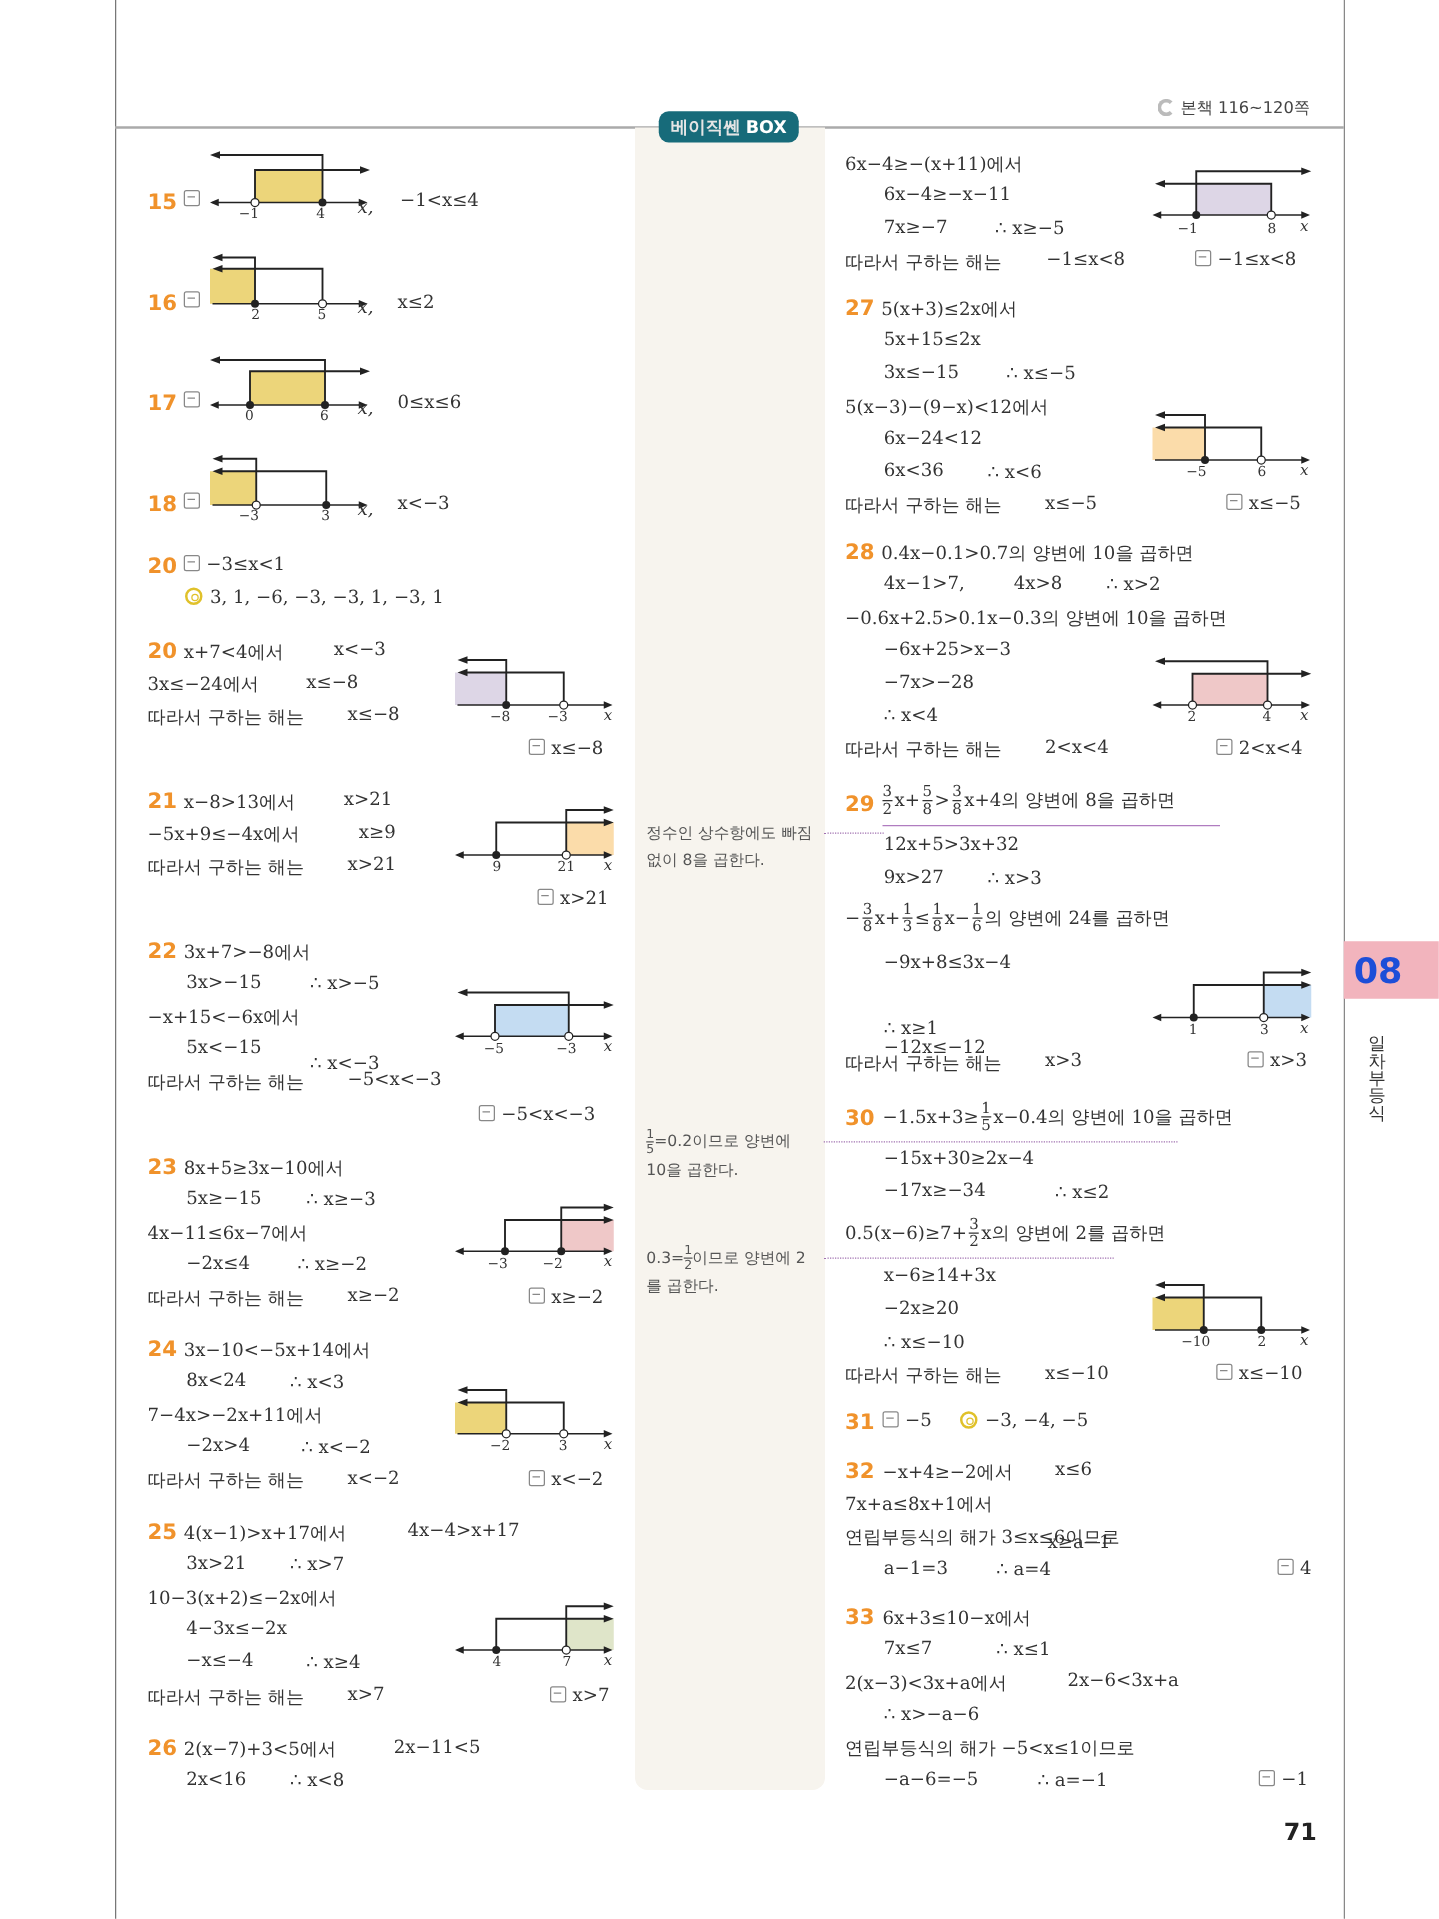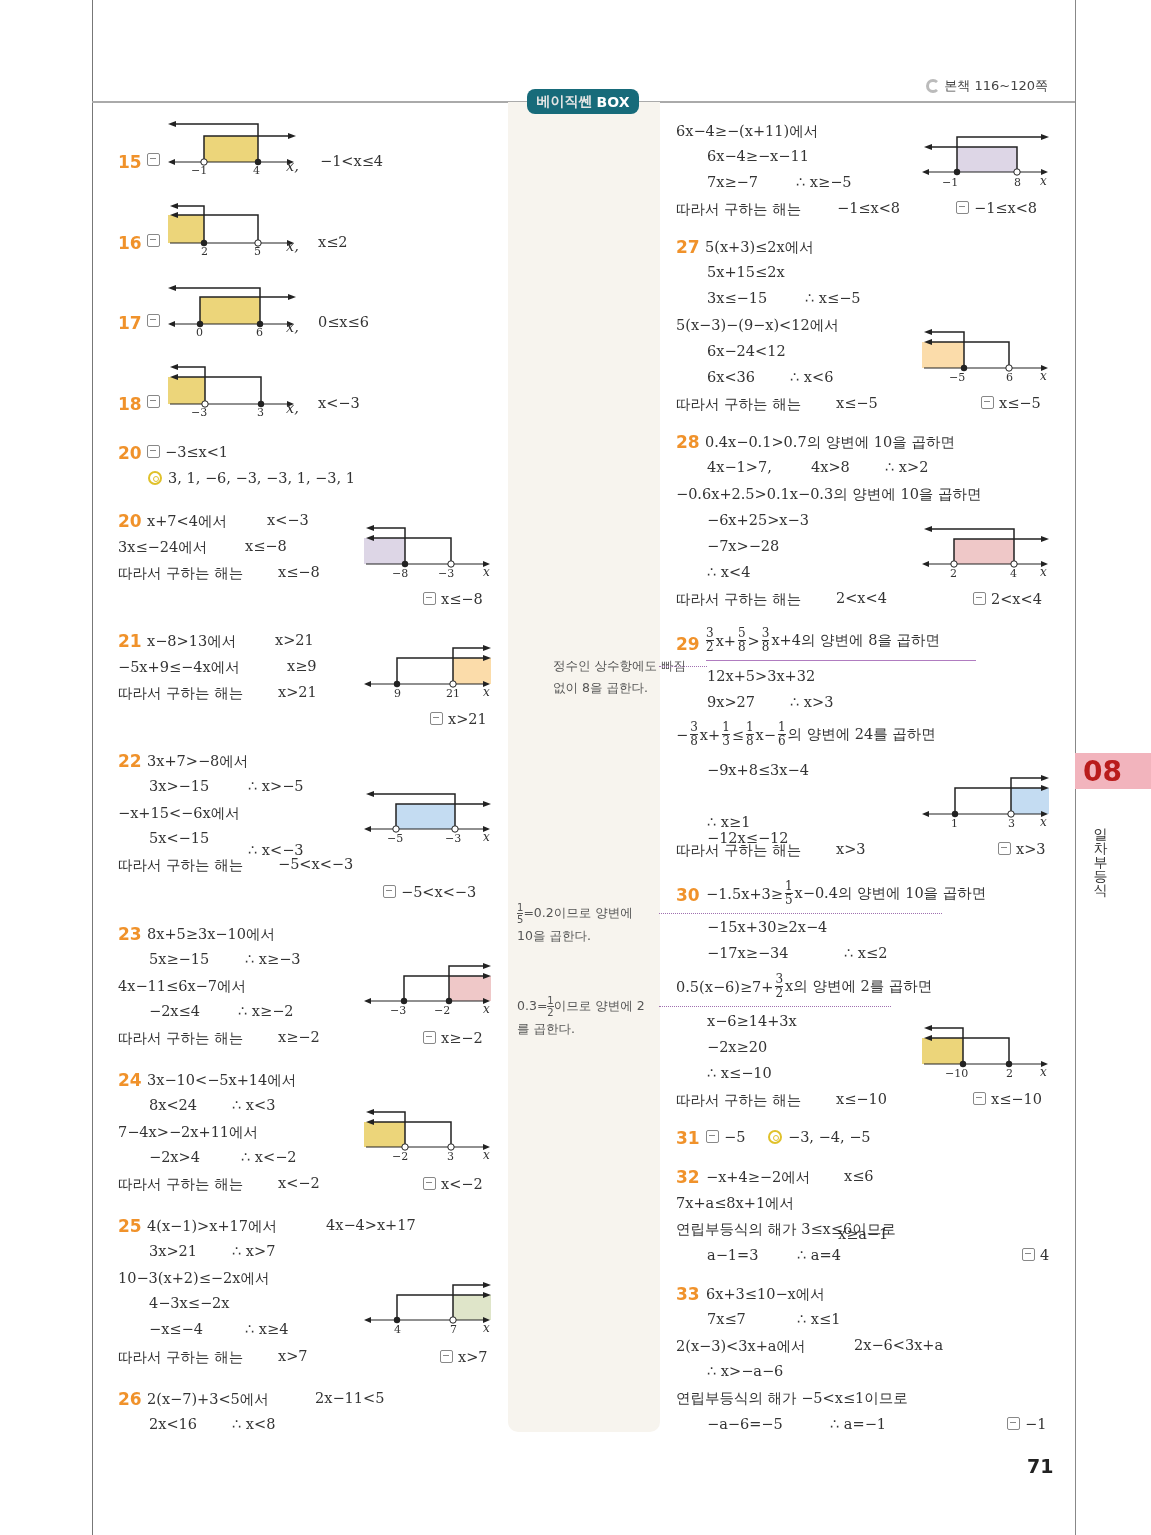--- a/index.html
+++ b/index.html
@@ -15,21 +15,21 @@
   .note{position:absolute;font-family:"DejaVu Sans","Liberation Sans",sans-serif;font-size:12.5px;color:#555;line-height:22px;}
   .note-dot{position:absolute;height:0;border-top:1px dotted #a070b0;}
   .num{position:absolute;font-family:"DejaVu Sans","Liberation Sans",sans-serif;font-weight:bold;color:#f0922b;font-size:17px;}
   .line{position:absolute;font-size:14.5px;white-space:nowrap;color:#333;}
   .ans-mark{display:inline-block;width:11px;height:11px;border:1px solid #888;border-radius:2px;margin-right:5px;vertical-align:-1px;position:relative;}
   .ans-mark::after{content:"";position:absolute;left:2px;top:4px;width:6px;height:1px;background:#888;}
   .target-icon{display:inline-block;width:14px;height:14px;border-radius:50%;border:2px solid #e0c12a;box-sizing:border-box;position:relative;margin-right:6px;vertical-align:-2px;}
   .target-icon::after{content:"";position:absolute;left:3px;top:3px;width:4px;height:4px;border-radius:50%;border:1px solid #e0c12a;}
   .nl{position:absolute;}
   .nl svg{overflow:visible;}
-  .tab-08{position:absolute;left:1075px;top:753px;width:76px;height:36px;background:#f2b4bd;color:#b91c1c;font-family:"DejaVu Sans","Liberation Sans",sans-serif;font-weight:bold;font-size:28px;display:flex;align-items:center;padding-left:8px;box-sizing:border-box;}
+  .tab-08{position:absolute;left:1075px;top:753px;width:76px;height:46px;background:#f2b4bd;color:#1d4ed8;font-family:"DejaVu Sans","Liberation Sans",sans-serif;font-weight:bold;font-size:28px;display:flex;align-items:center;padding-left:8px;box-sizing:border-box;}
   .tab-label{position:absolute;left:1092px;top:818px;writing-mode:vertical-rl;font-family:"DejaVu Sans","Liberation Sans",sans-serif;font-size:14px;color:#333;}
   .page-num{position:absolute;left:1027px;top:1455px;font-family:"DejaVu Sans","Liberation Sans",sans-serif;font-weight:bold;font-size:19px;color:#222;}
   .uline{position:absolute;height:1px;background:#b07cc0;}
 </style>
 </head>
 <body>
 
 <div class="vline-left"></div>
 <div class="vline-right"></div>
 <div class="hrule"></div>
@@ -294,21 +294,21 @@
 <div class="line" style="left:450px;top:1323px;font-size:11px;">7</div>
 <div class="line" style="left:483px;top:1321px;font-style:italic;font-size:12px;">x</div>
 <div class="line" style="left:440px;top:1349px;"><span class="ans-mark"></span><span>x&gt;7</span></div>
 
 <div class="num" style="left:118px;top:1389px;">26</div>
 <div class="line" style="left:147px;top:1390px;">2(x−7)+3&lt;5에서</div>
 <div class="line" style="left:315px;top:1390px;">2x−11&lt;5</div>
 <div class="line" style="left:149px;top:1416px;">2x&lt;16</div>
 <div class="line" style="left:232px;top:1416px;">∴ x&lt;8</div>
 
-<div class="note" style="left:517px;top:655px;margin-left:36px;">
+<div class="note" style="left:517px;top:655px;">
   <div>정수인 상수항에도 빠짐</div>
   <div>없이 8을 곱한다.</div>
 </div>
 <div class="note-dot" style="left:659px;top:666px;width:48px;"></div>
 
 <div class="note" style="left:517px;top:902px;">
   <div><span style="display:inline-flex;flex-direction:column;align-items:center;font-size:10px;line-height:11px;vertical-align:middle;">
         <span style="border-bottom:1px solid #555;">1</span>
         <span>5</span>
       </span><span>=0.2이므로 양변에</span></div>

